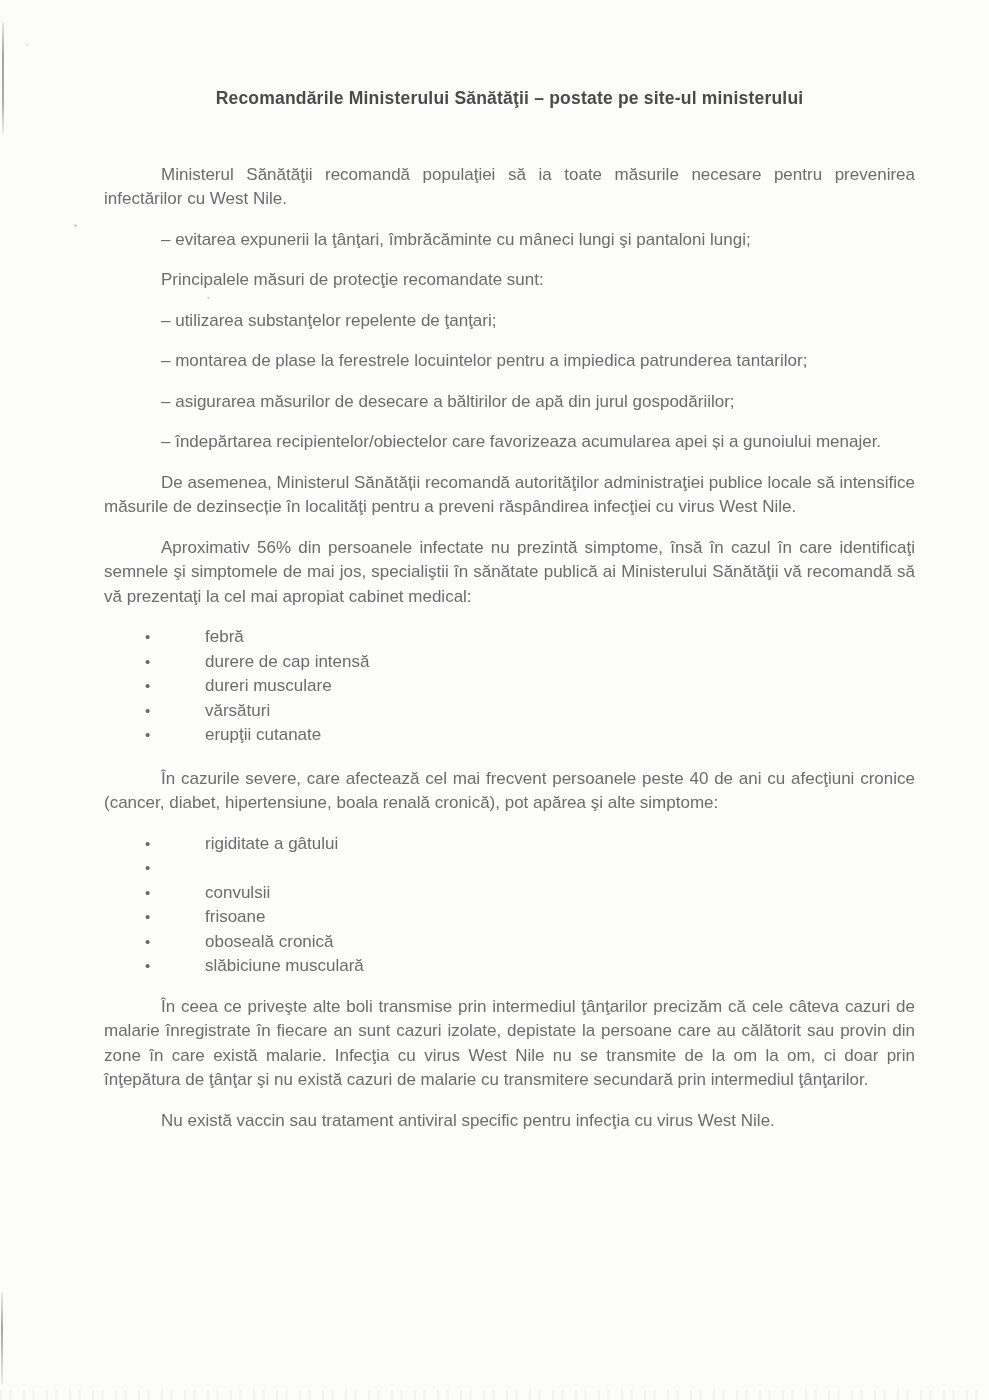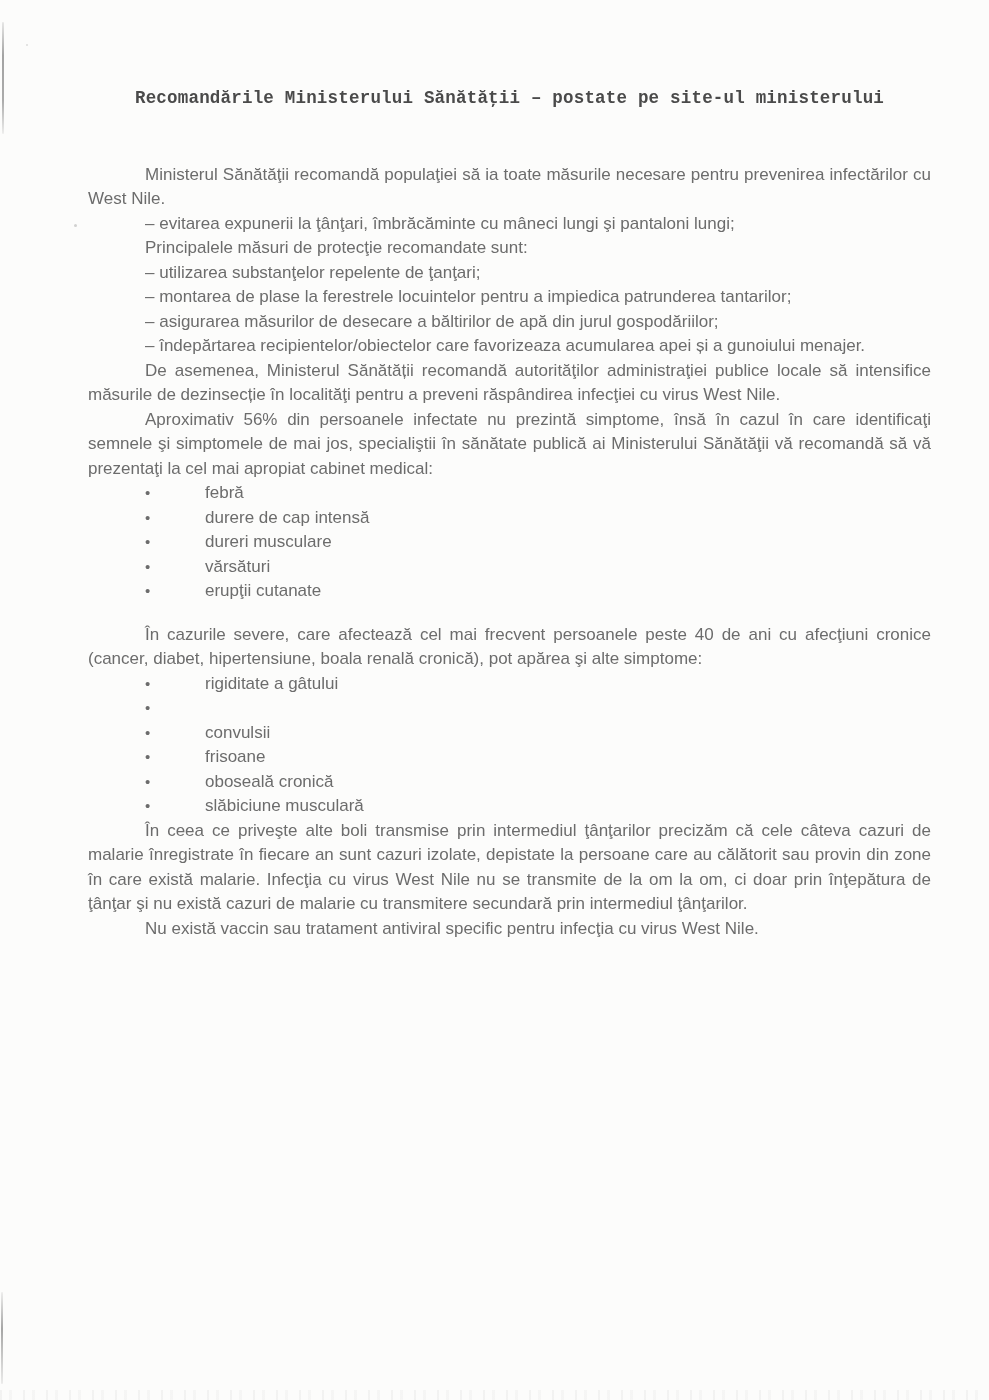--- a/index.html
+++ b/index.html
@@ -22,24 +22,23 @@
     color: #6c6c6c;
   }
   .doc-title {
     text-align: center;
     font-weight: bold;
     font-size: 17.5px;
     color: #4a4a4a;
     letter-spacing: 0.2px;
     margin: 0 0 52px 0;
     text-indent: 0;
-    font-family: Liberation Mono, monospace;
   }
   p {
-    margin: 0;
+    margin: 16px;
     text-align: justify;
     text-indent: 57px;
   }
   .gap-before { margin-top: 19px; }
   ul.bullets {
     margin: 0; padding: 0; list-style: none;
   }
   ul.bullets li {
     display: flex;
     align-items: baseline;

